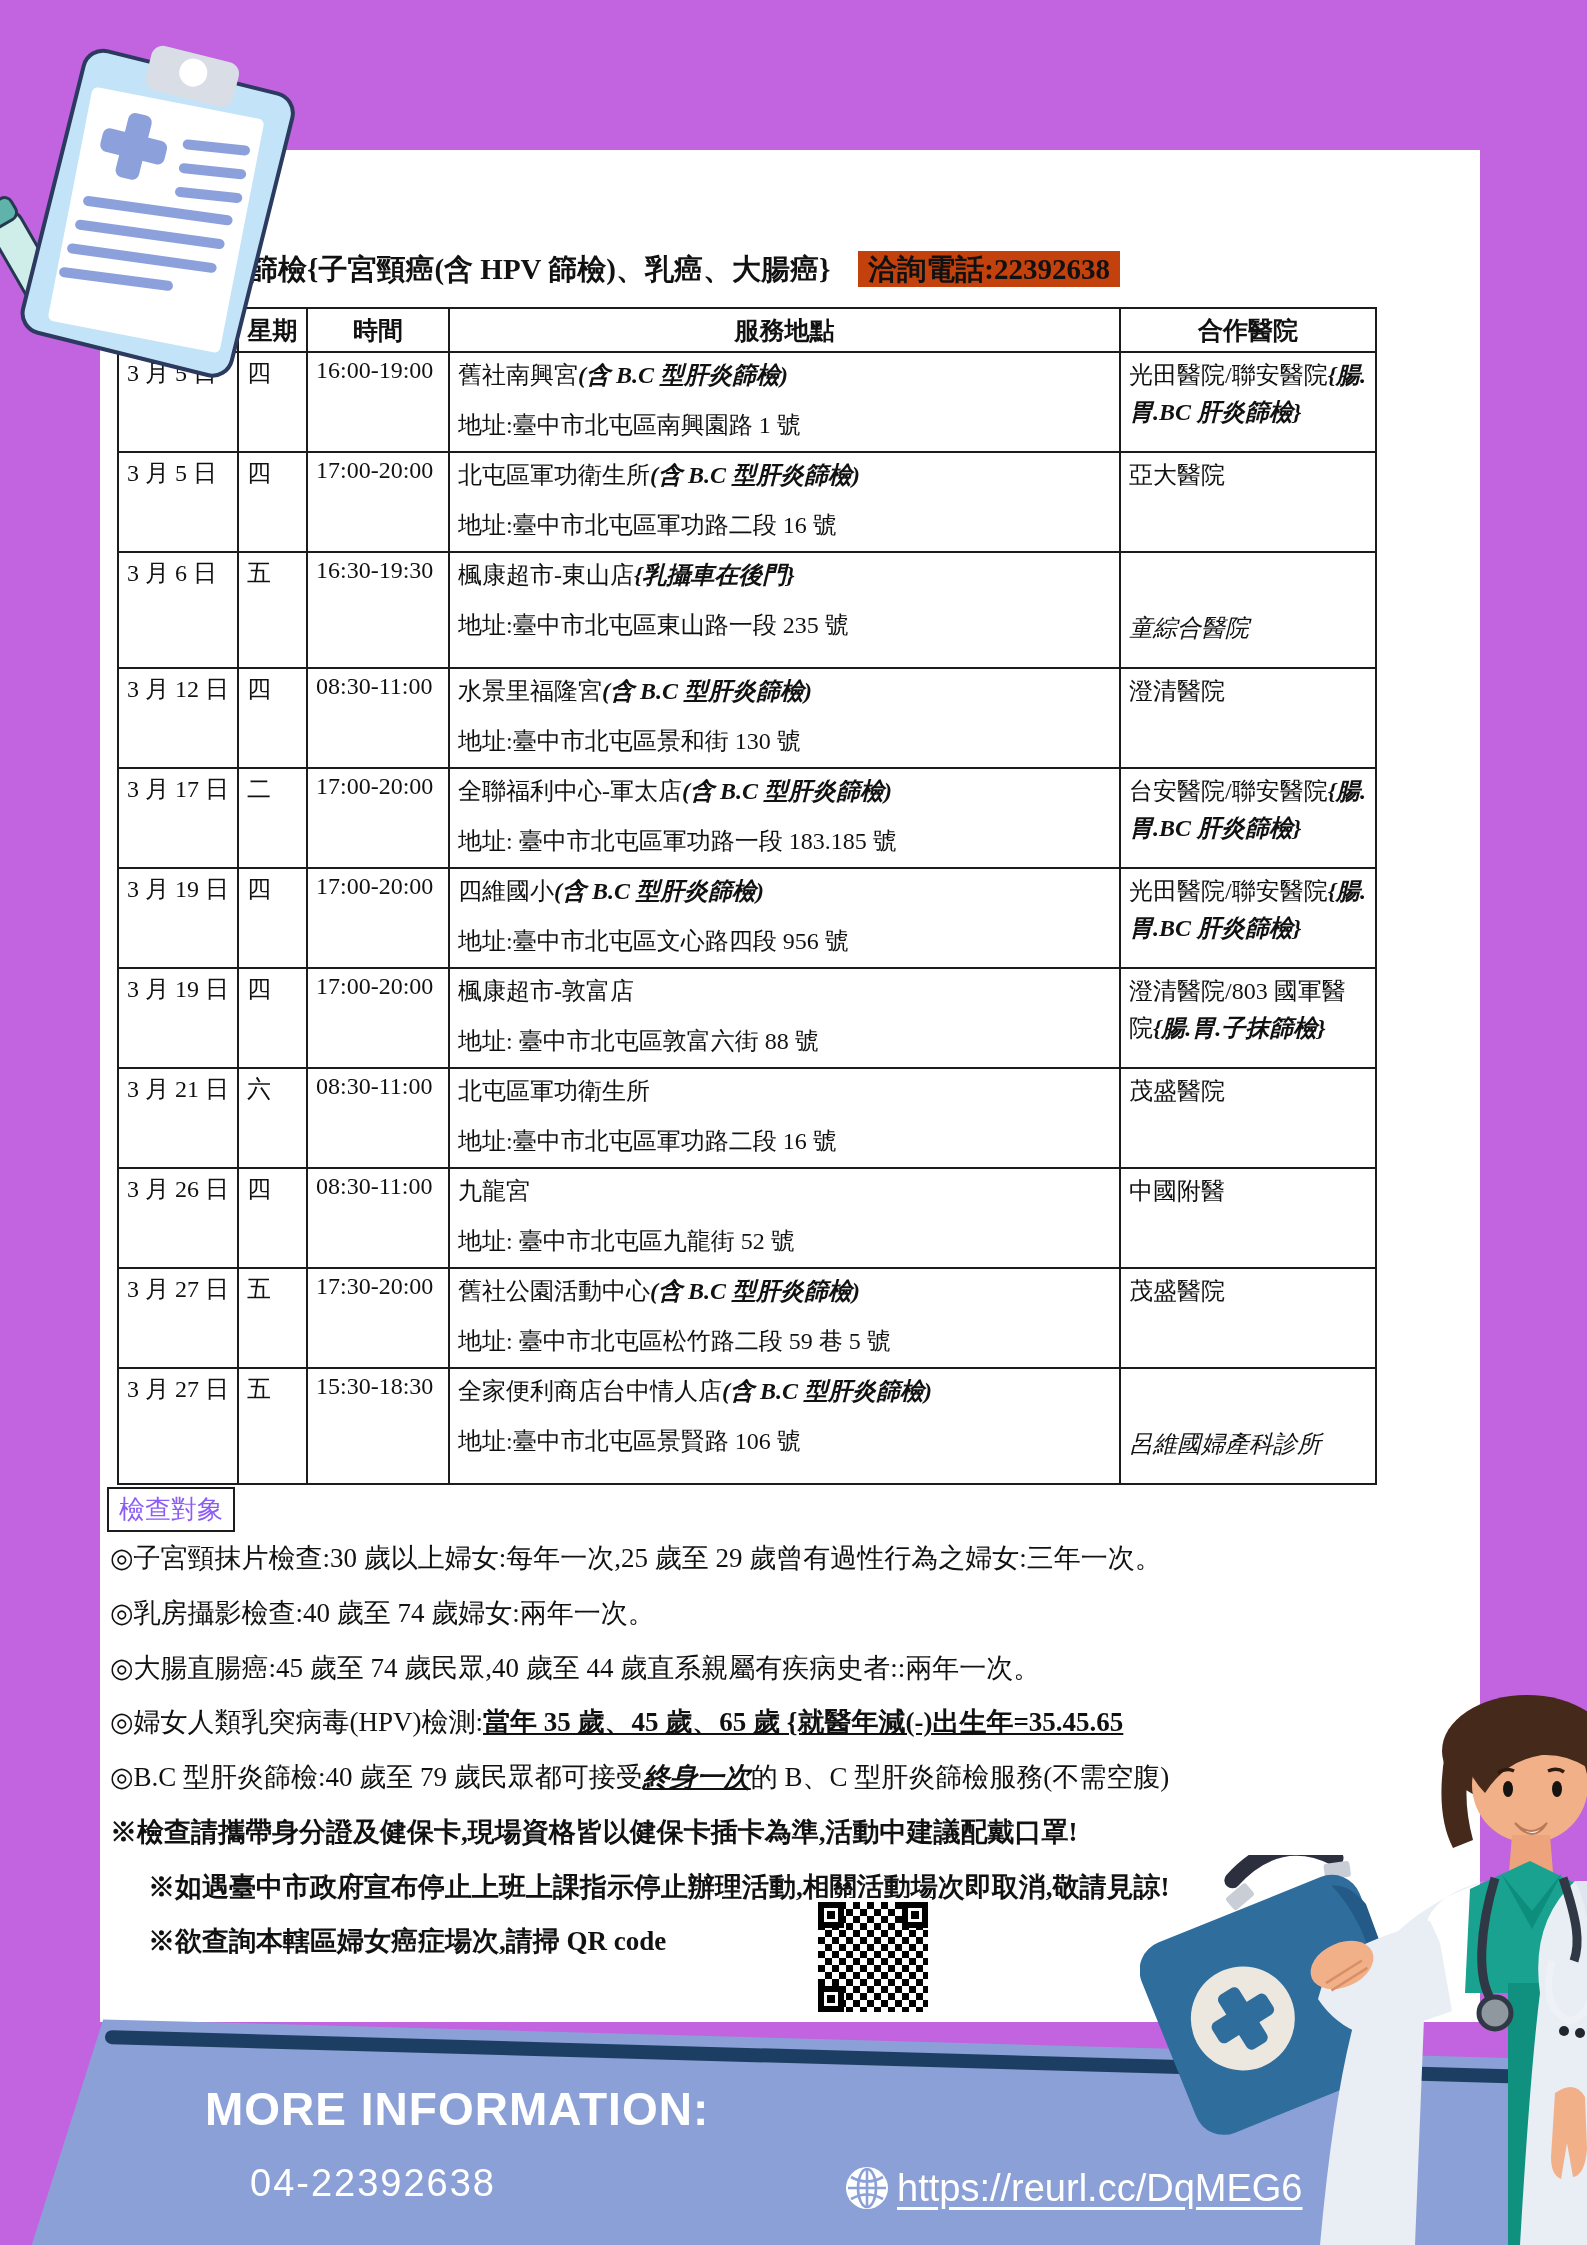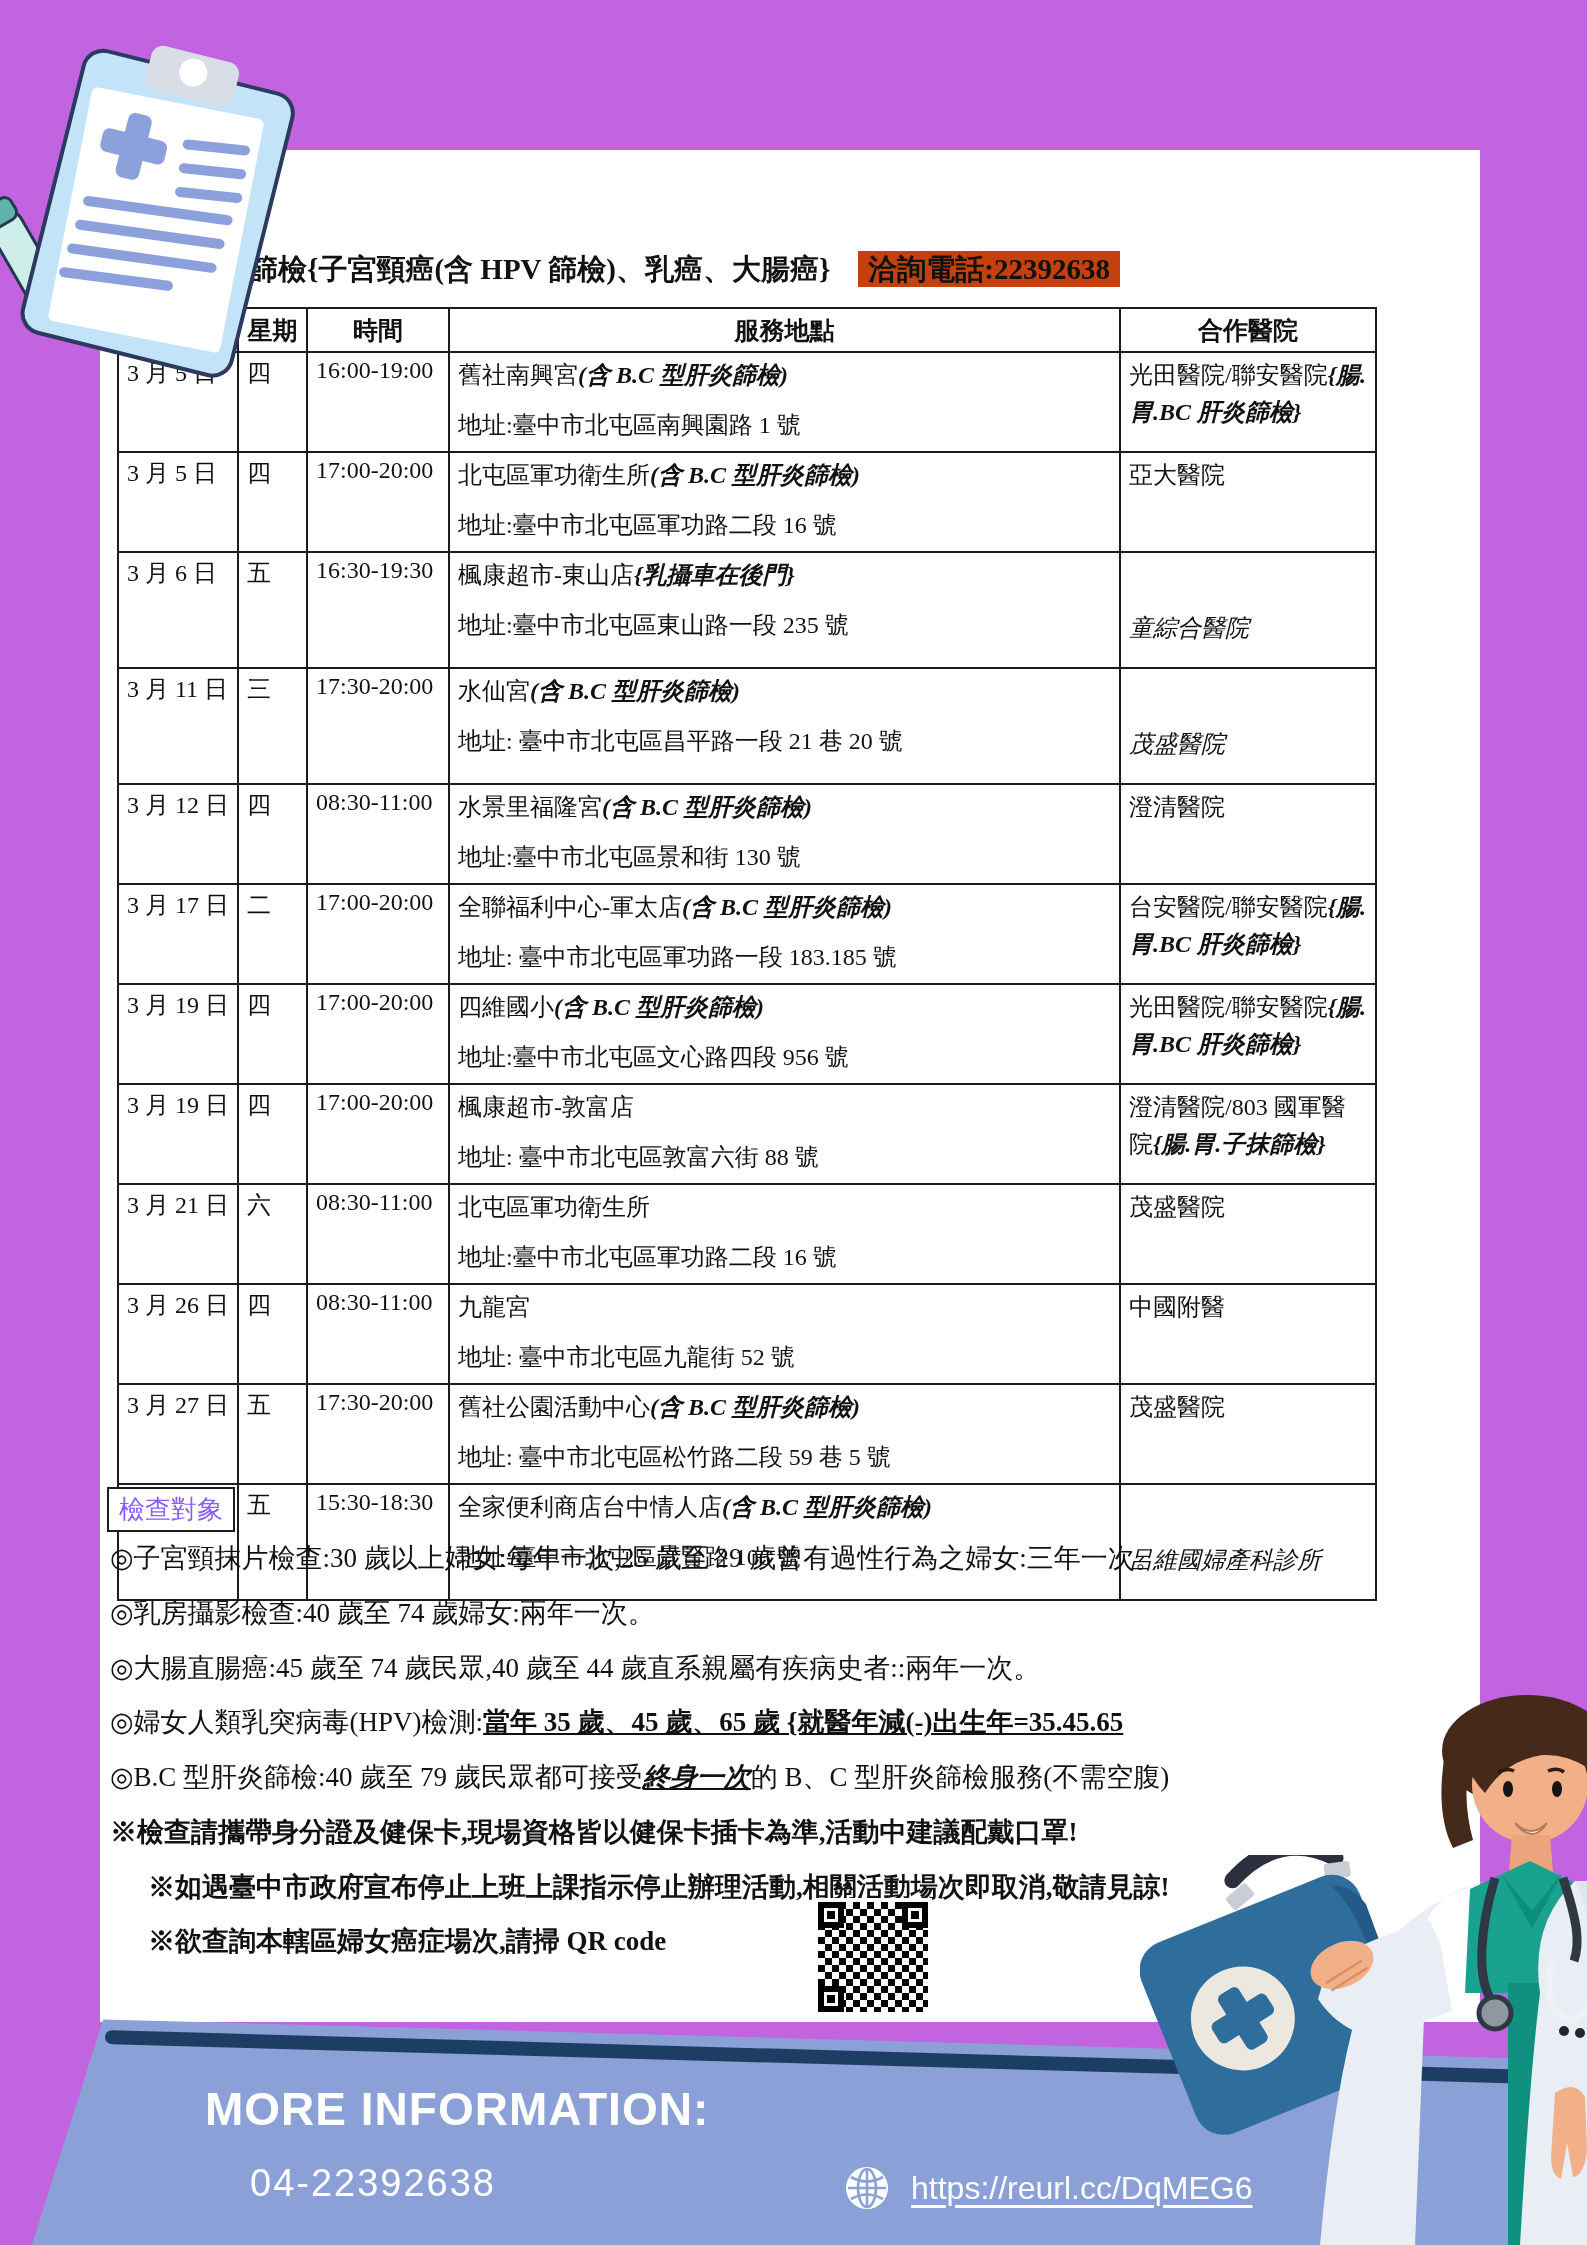--- a/index.html
+++ b/index.html
@@ -53,21 +53,21 @@
   .qr .f-tl{left:0;top:0;} .qr .f-tr{right:0;top:0;} .qr .f-bl{left:0;bottom:0;}
 
   
   .band{position:absolute;left:0;top:2005px;width:1587px;height:240px;background:#8ba0d6;z-index:2;
     clip-path:polygon(6.5% 6%,100% 23%,100% 100%,2% 100%);}
   .stripe{position:absolute;left:105px;top:2030px;width:1500px;height:14px;background:#1d3e63;
     border-radius:8px;transform:rotate(1.6deg);transform-origin:left center;z-index:3;}
   .footer-text{position:absolute;z-index:4;color:#fff;font-family:"Liberation Sans","DejaVu Sans",sans-serif;}
   .f-head{left:205px;top:2082px;font-size:46px;font-weight:bold;letter-spacing:1px;}
   .f-phone{left:250px;top:2162px;font-size:38px;letter-spacing:2px;}
-  .f-url{left:845px;top:2166px;font-size:32px;display:flex;align-items:center;gap:22px;}
+  .f-url{left:845px;top:2166px;font-size:38px;display:flex;align-items:center;gap:8px;}
   .f-url a{color:#fff;text-decoration:underline;text-underline-offset:6px;}
   .globe{width:44px;height:44px;flex:0 0 auto;}
 
   
   .deco{position:absolute;pointer-events:none;}
   .clipboard-wrap{left:-25px;top:15px;width:380px;height:400px;z-index:7;}
   .bag-wrap{left:1140px;top:1855px;width:280px;height:340px;z-index:5;}
   .doctor-wrap{left:1280px;top:1693px;width:307px;height:552px;z-index:6;}
 </style>
 </head>
@@ -129,32 +129,20 @@
     <td class="c-time">16:30-19:30</td>
     <td class="c-place">
       <div class="pl1"><span>楓康超市-東山店</span><span class="em">{乳攝車在後門}</span></div>
       <div class="pl2">地址:臺中市北屯區東山路一段 235 號</div>
     </td>
     <td class="c-hosp vbottom">
       <span>童綜合醫院</span><span class="em"></span>
     </td>
   </tr>
 
-  <tr>
-    <td class="c-date">3 月 11 日</td>
-    <td class="c-week">三</td>
-    <td class="c-time">17:30-20:00</td>
-    <td class="c-place">
-      <div class="pl1"><span>水仙宮</span><span class="em">(含 B.C 型肝炎篩檢)</span></div>
-      <div class="pl2">地址: 臺中市北屯區昌平路一段 21 巷 20 號</div>
-    </td>
-    <td class="c-hosp vbottom">
-      <span>茂盛醫院</span><span class="em"></span>
-    </td>
-  </tr>
 
   <tr>
     <td class="c-date">3 月 12 日</td>
     <td class="c-week">四</td>
     <td class="c-time">08:30-11:00</td>
     <td class="c-place">
       <div class="pl1"><span>水景里福隆宮</span><span class="em">(含 B.C 型肝炎篩檢)</span></div>
       <div class="pl2">地址:臺中市北屯區景和街 130 號</div>
     </td>
     <td class="c-hosp">

